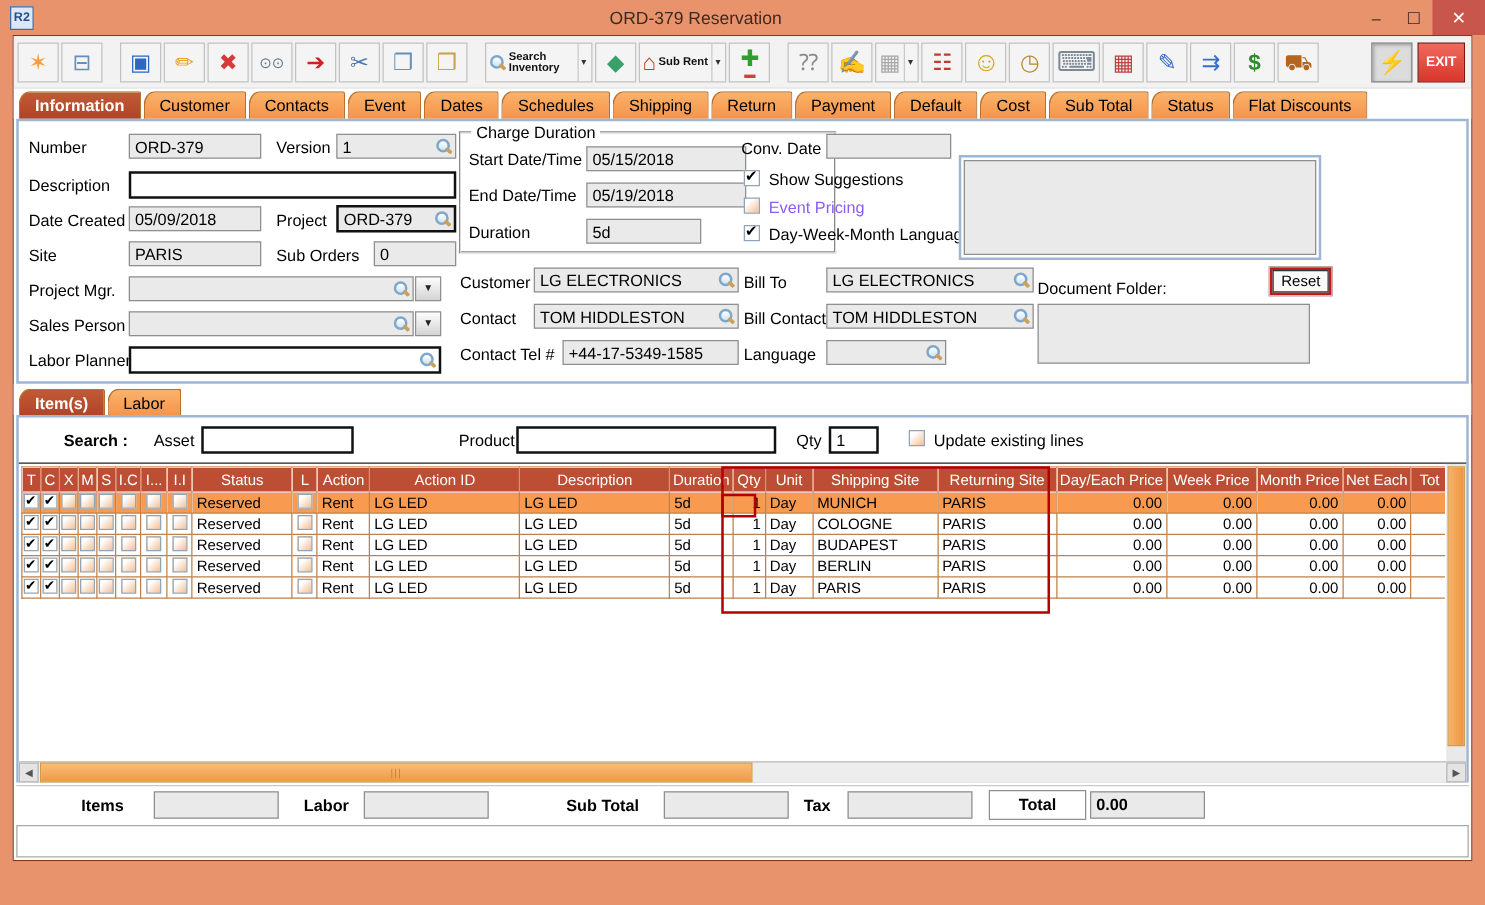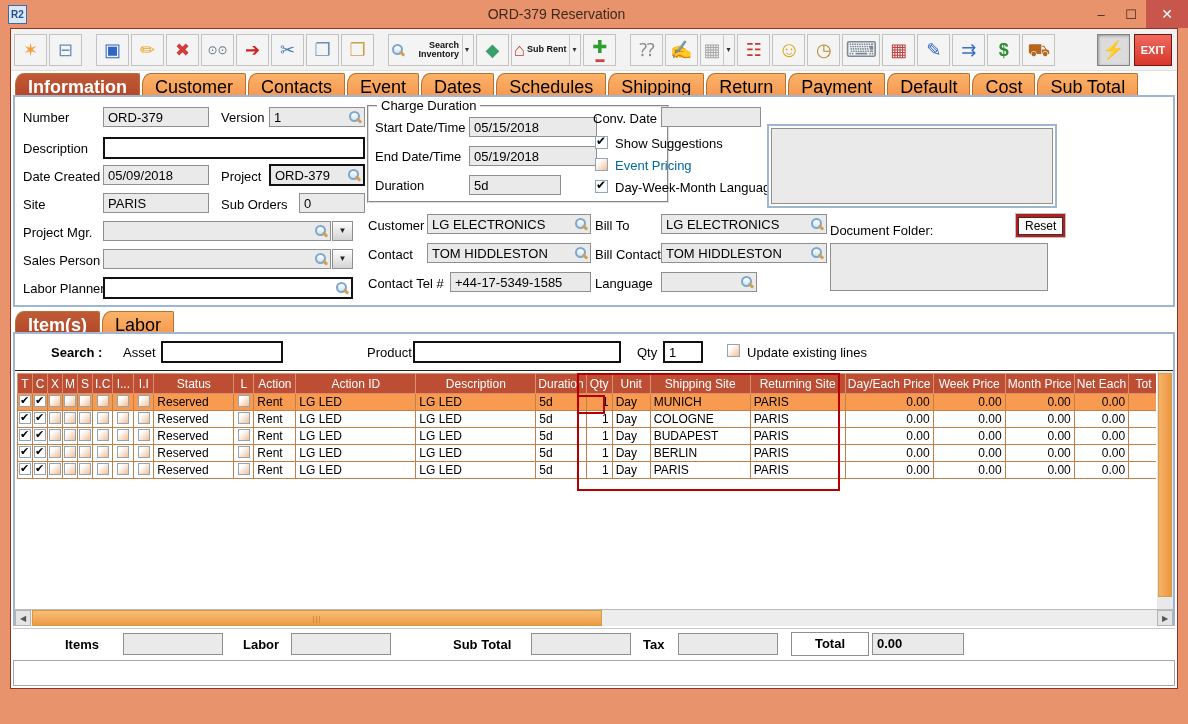--- a/index.html
+++ b/index.html
@@ -25,43 +25,43 @@
 
   
   .toolbar { height:42px; background:#f2f2f2; display:flex; align-items:center; padding:0 3px; border-bottom:1px solid #e0e0e0;}
   .tbtn { min-width:33px; height:32px; border:1px solid #c2c2c2; background:#f4f4f4; display:flex;
           align-items:center; justify-content:center; margin-right:2px; padding:0 2px; }
   .tbtn .g { font-size:18px; line-height:1; }
   .tbtn.stack { flex-direction:column; }
   .tbtn .g2 { font-size:9px; line-height:6px; }
   .tbtn.gap { margin-left:12px; }
   .tbtn.gapbig { margin-left:40px; }
-  .tlbl { font-weight:bold; font-size:9px; line-height:9px; max-width:52px; text-align:right; margin-left:2px; color:#111;}
+  .tlbl { font-weight:bold; font-size:9px; line-height:9px; max-width:52px; text-align:left; margin-left:2px; color:#111;}
   .tdd { font-size:8px; color:#333; margin-left:3px; border-left:1px solid #c9c9c9; align-self:stretch;
          display:flex; align-items:center; padding:0 2px; }
   .tbtn.pressed { background:#dcdcdc; border:1px solid #828282; box-shadow:inset 1px 1px 3px #999; }
   .tbtn.exit { background:linear-gradient(#ef6a5e,#d8362b); border:1px solid #7e120c; color:#fff;
                font-weight:bold; font-size:11px; margin-left:auto; margin-right:2px; width:38px; }
 
   
   .tabrow { padding:2px 0 0 4px; height:24px; background:#fff; }
   .tab { display:inline-block; vertical-align:bottom; background:linear-gradient(#fbb269,#f5924a);
-         border:1px solid #b8702e; border-bottom:none; padding:3px 12px 4px; font-size:18px; color:#000;
+         border:1px solid #b8702e; border-bottom:none; padding:3px 12px 4px; font-size:13px; color:#000;
          margin-right:2px; border-top-left-radius:9px 11px; border-top-right-radius:2px; }
   .tab.active { background:linear-gradient(#c05a36,#b04326); color:#fff; font-weight:bold; }
   .tab.sm { padding:2px 10px 3px; font-size:12px; border-top-left-radius:7px 9px; }
 
   
   .panel { border:2px solid #9db6d6; margin:0 2px; position:relative; background:#fff; }
   .info-panel { height:212px; }
   .items-panel { height:294px; }
 
   .lb { position:absolute; font-size:13px; color:#000; white-space:nowrap; }
   .lb.b { font-weight:bold; }
-  .lb.dis { color:#0369a1; }
+  .lb.dis { color:#8b5cf6; }
   .fld { position:absolute; height:20px; background:#eaeaea; border:1px solid #8f8f8f; font-size:13px;
          padding:2px 4px; white-space:nowrap; overflow:hidden; }
   .fld.w { background:#fff; border:2px solid #111; }
   .fld.dk { border:2px solid #111; background:#eaeaea; }
   .fld .mag { position:absolute; right:2px; top:2px; }
   .mag { width:14px; height:14px; display:inline-block; position:relative; }
   .mag:before { content:""; position:absolute; left:1px; top:1px; width:7px; height:7px;
                 border:2px solid #7fa7c9; border-radius:50%; background:linear-gradient(#fff,#cfe4f7); }
   .mag:after { content:""; position:absolute; left:8px; top:9px; width:6px; height:3px; background:#caa05a;
                border-radius:1px; transform:rotate(42deg); }

